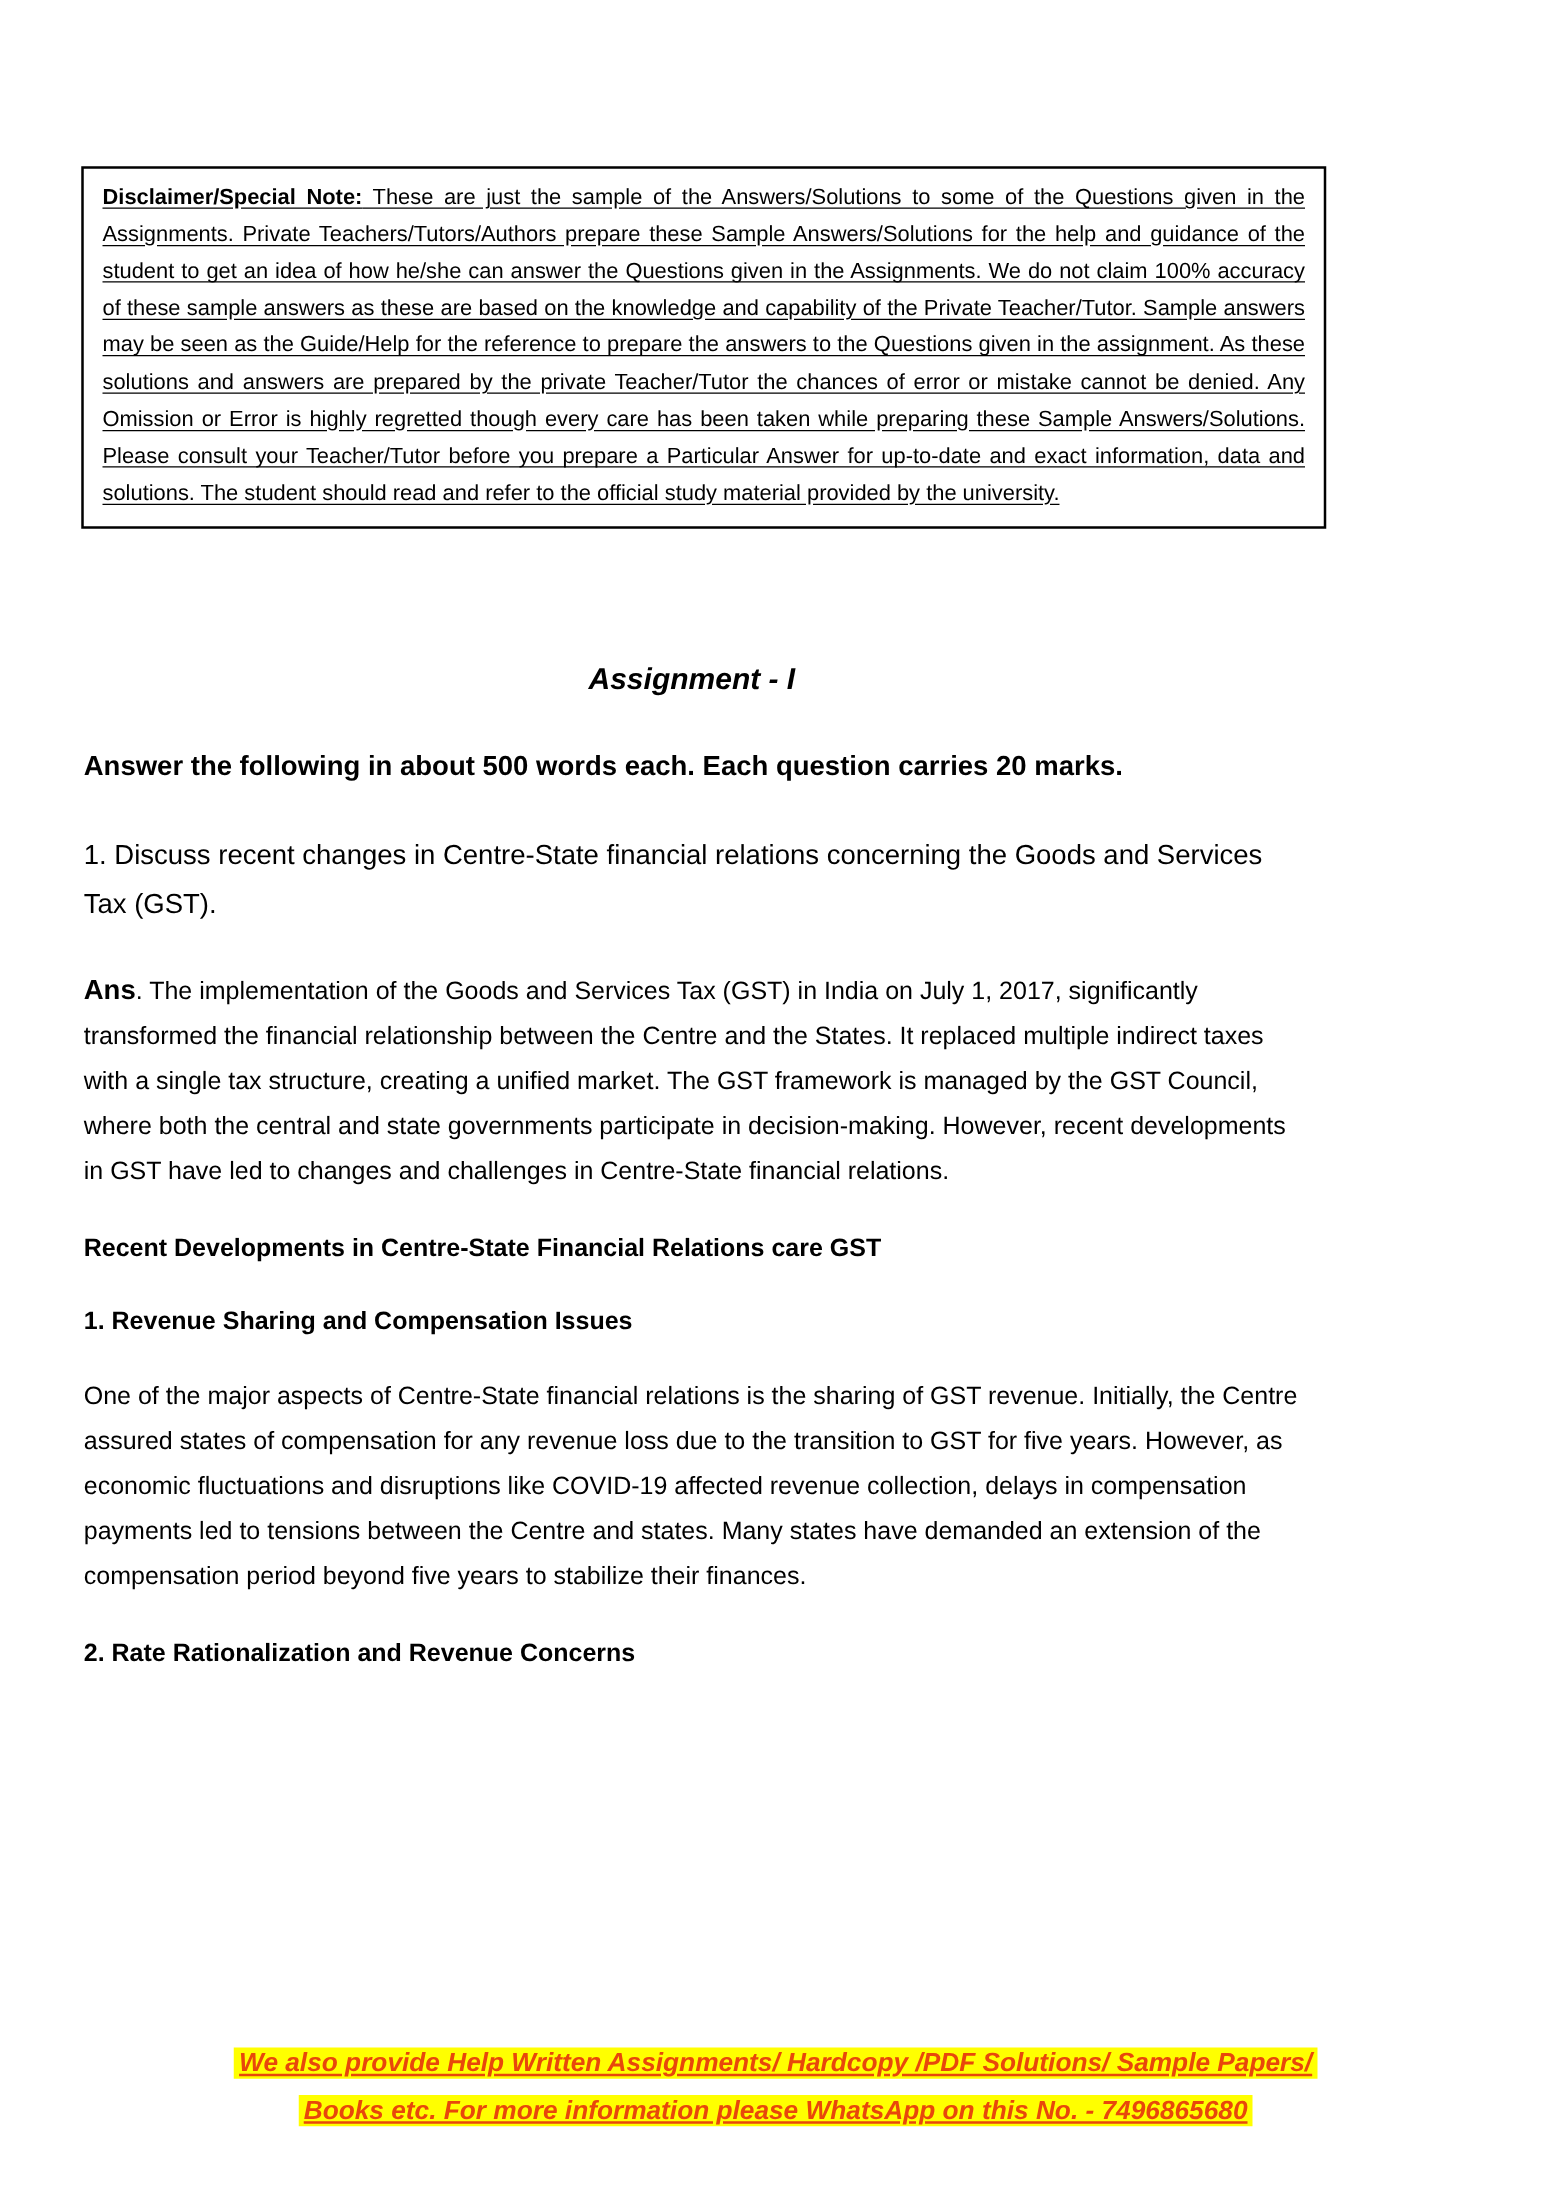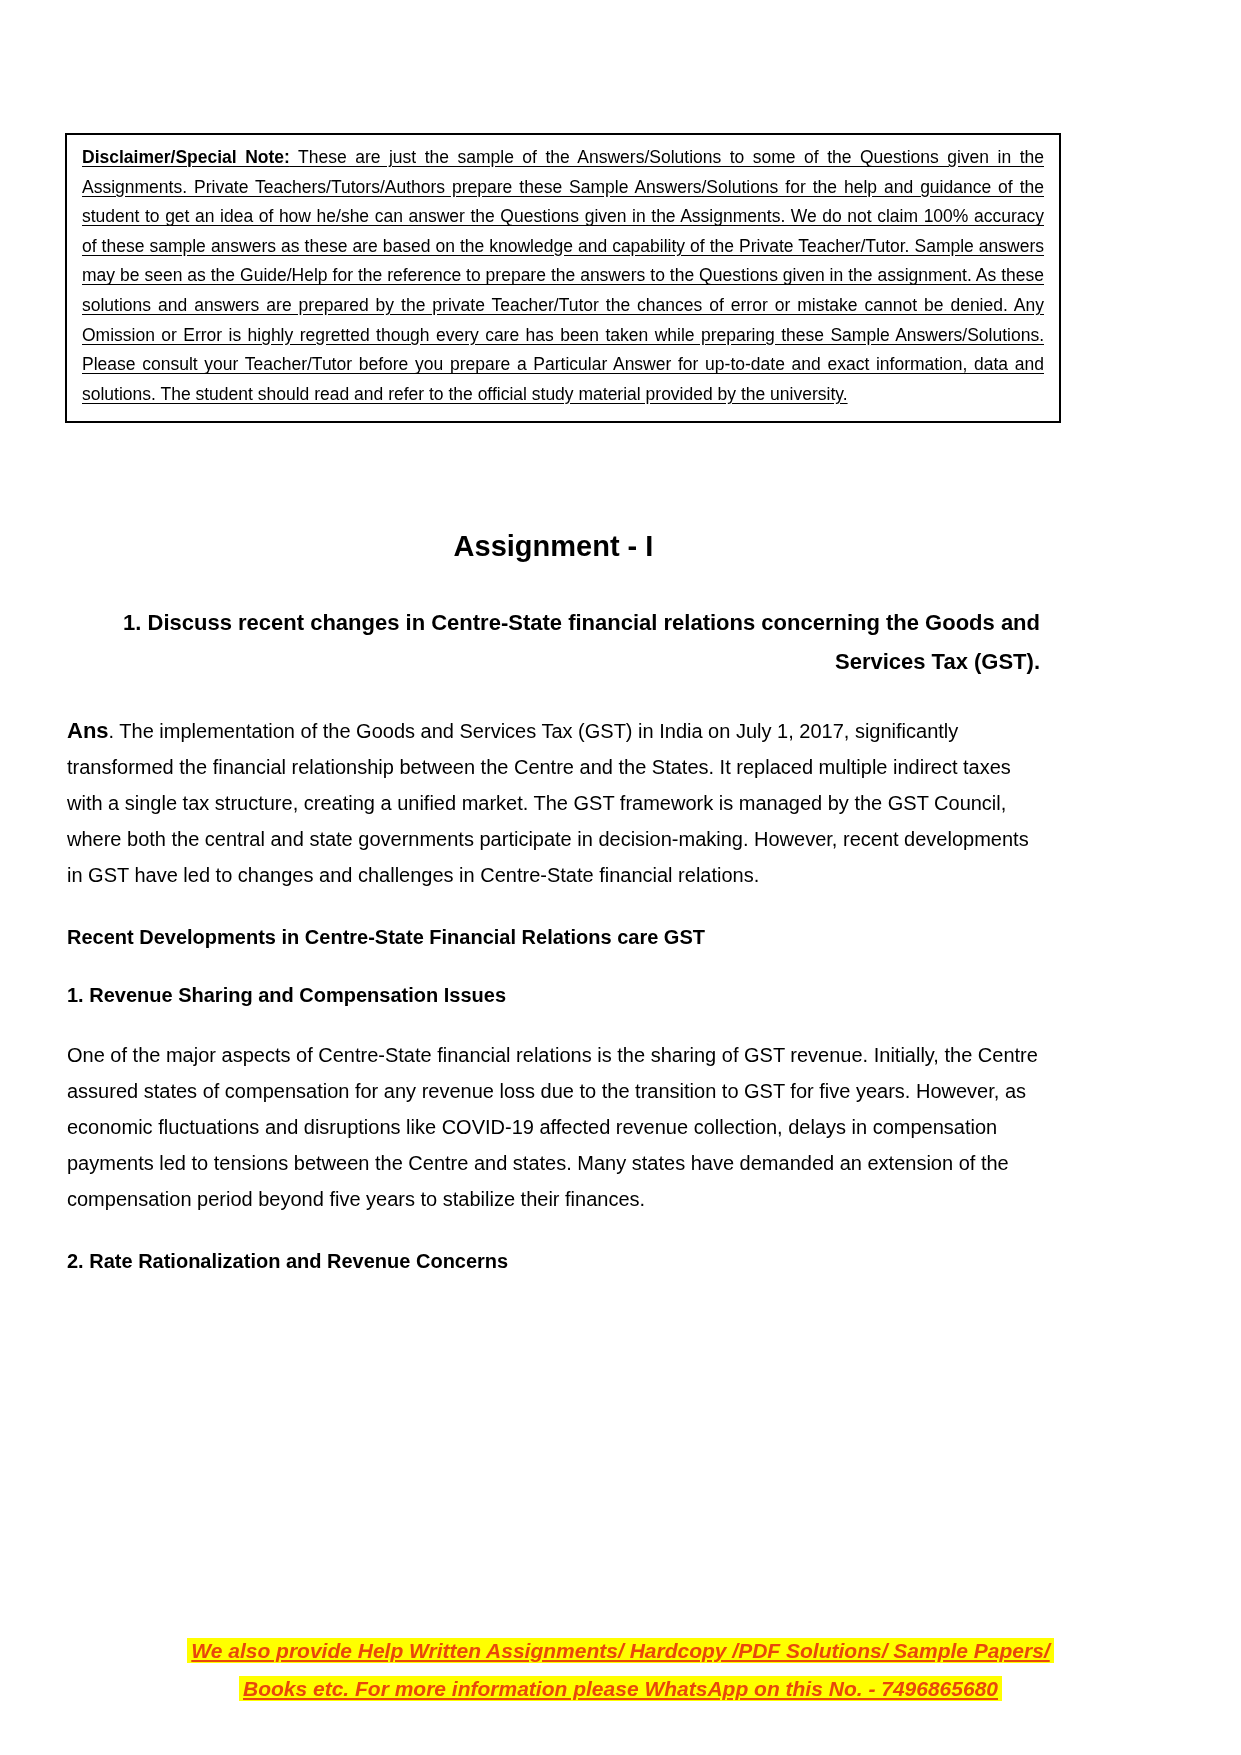--- a/index.html
+++ b/index.html
@@ -32,35 +32,35 @@
   .disclaimer-text .label { font-weight:bold; }
   .content {
     position:absolute;
     left:67px;
     top:530px;
     width:973px;
   }
   .doc-title {
     margin:0 0 40px 0;
     text-align:center;
-    font-size:29px;
+    font-size:24px;
     font-weight:bold;
+    font-style:italic;
   }
   .instruction {
     margin:0 0 36px 0;
     font-size:22px;
     font-weight:bold;
     line-height:30px;
   }
   .question {
     margin:0 0 32px 0;
     font-size:22px;
-    font-weight:bold;
+    font-weight:normal;
     line-height:39px;
-    text-align:right;
   }
   .para {
     margin:0 0 30px 0;
     font-size:20px;
     line-height:36px;
   }
   .ans-label { font-weight:bold; font-size:22px; }
   .section-heading {
     margin:0 0 30px 0;
     font-size:20px;
@@ -96,20 +96,21 @@
 
 <div class="page">
 
   <div class="disclaimer-box">
     <p class="disclaimer-text"><span class="label">Disclaimer/Special Note:</span><span> These are just the sample of the Answers/Solutions to some of the Questions given in the Assignments. Private Teachers/Tutors/Authors prepare these Sample Answers/Solutions for the help and guidance of the student to get an idea of how he/she can answer the Questions given in the Assignments. We do not claim 100% accuracy of these sample answers as these are based on the knowledge and capability of the Private Teacher/Tutor. Sample answers may be seen as the Guide/Help for the reference to prepare the answers to the Questions given in the assignment. As these solutions and answers are prepared by the private Teacher/Tutor the chances of error or mistake cannot be denied. Any Omission or Error is highly regretted though every care has been taken while preparing these Sample Answers/Solutions. Please consult your Teacher/Tutor before you prepare a Particular Answer for up-to-date and exact information, data and solutions. The student should read and refer to the official study material provided by the university.</span></p>
   </div>
 
   <div class="content">
     <h1 class="doc-title">Assignment - I</h1>
 
+    <p class="instruction">Answer the following in about 500 words each. Each question carries 20 marks.</p>
 
     <p class="question">1. Discuss recent changes in Centre-State financial relations concerning the Goods and Services Tax (GST).</p>
 
     <p class="para"><span class="ans-label">Ans</span><span>. The implementation of the Goods and Services Tax (GST) in India on July 1, 2017, significantly transformed the financial relationship between the Centre and the States. It replaced multiple indirect taxes with a single tax structure, creating a unified market. The GST framework is managed by the GST Council, where both the central and state governments participate in decision-making. However, recent developments in GST have led to changes and challenges in Centre-State financial relations.</span></p>
 
     <p class="section-heading">Recent Developments in Centre-State Financial Relations care GST</p>
 
     <p class="sub-heading">1. Revenue Sharing and Compensation Issues</p>
 
     <p class="para">One of the major aspects of Centre-State financial relations is the sharing of GST revenue. Initially, the Centre assured states of compensation for any revenue loss due to the transition to GST for five years. However, as economic fluctuations and disruptions like COVID-19 affected revenue collection, delays in compensation payments led to tensions between the Centre and states. Many states have demanded an extension of the compensation period beyond five years to stabilize their finances.</p>

